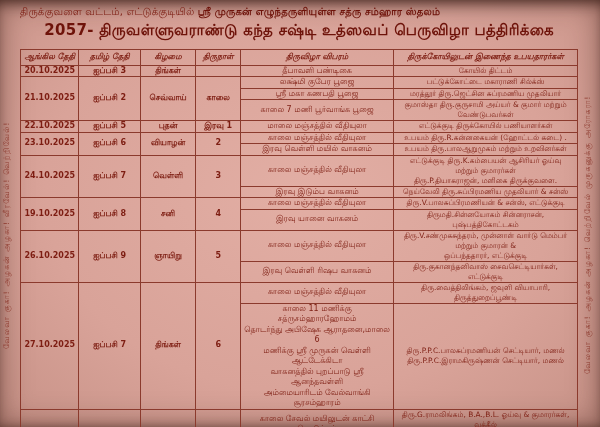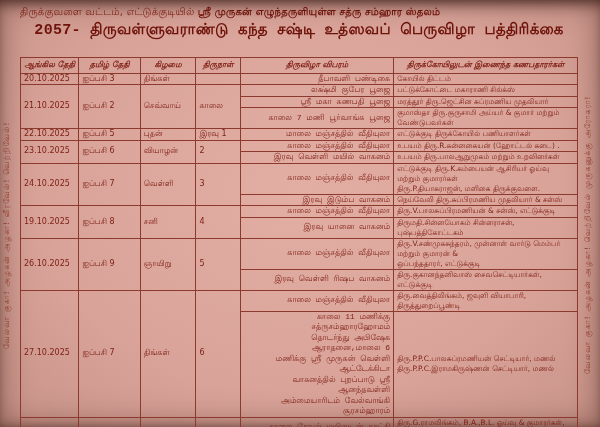--- a/index.html
+++ b/index.html
@@ -11,29 +11,29 @@
   .sheet{
     position:relative;width:600px;height:427px;box-sizing:border-box;
     background:radial-gradient(ellipse at 50% 45%, #e2aea4 0%, #d9a399 60%, #c79287 100%);
     box-shadow:inset 0 0 30px rgba(70,35,28,.5), inset 0 10px 14px -8px rgba(40,18,12,.85), inset 0 -6px 10px -6px rgba(40,18,12,.5);
     color:#7d1d12;
   }
   .content{position:absolute;left:20px;right:22px;top:6px;}
   .hdr1{font-size:10px;text-align:left;letter-spacing:.2px;}
   .hdr1 b{font-weight:bold;color:#6e130a;}
   .hdr2{font-size:10.5px;text-align:center;margin-top:1px;}
-  .title{font-size:15px;font-weight:bold;text-align:center;color:#6e130a;margin:2px 0 17px;letter-spacing:.3px;font-family:Liberation Mono, monospace;}
+  .title{font-size:15px;font-weight:bold;text-align:center;color:#6e130a;margin:2px 0 8px;letter-spacing:.3px;}
   table{border-collapse:collapse;width:100%;table-layout:fixed;}
   col.c1{width:10.5%}col.c2{width:11%}col.c3{width:10%}col.c4{width:8%}col.c5{width:27.5%}col.c6{width:33%}
   th,td{border:1px solid #8b3a2d;padding:0 3px;vertical-align:middle;
         font-size:8px;line-height:10.5px;color:#7d1d12;overflow:hidden;}
   th{font-weight:bold;font-size:8px;padding:2px 1px;font-style:italic;}
-  td.cc{font-weight:normal;}
-  td.ev{text-align:right;font-family:Liberation Mono, monospace;}
-  td.dn{text-align:left;font-size:7.4px;line-height:10px;}
+  td.cc{text-align:center;font-weight:bold;}
+  td.ev{text-align:center;}
+  td.dn{text-align:center;font-size:7.4px;line-height:10px;}
   .vmargin{
     position:absolute;top:70px;height:330px;width:14px;
     writing-mode:vertical-rl;transform:rotate(180deg);
     font-size:7.5px;letter-spacing:1.2px;color:#83281c;
     text-align:center;white-space:nowrap;opacity:.85;
   }
   .vleft{left:2px;}
   .vright{right:3px;}
 </style>
 </head>
@@ -60,21 +60,21 @@
           <col class="c5">
           <col class="c6">
       </colgroup>
       <thead>
         <tr>
           <th>ஆங்கில தேதி</th>
           <th>தமிழ் தேதி</th>
           <th>கிழமை</th>
           <th>திருநாள்</th>
           <th>திருவிழா விபரம்</th>
-          <th>திருக்கோயிலுடன் இணைந்த கணபதாரர்கள்</th>
+          <th>திருக்கோயிலுடன் இணைந்த உபயதாரர்கள்</th>
         </tr>
       </thead>
       <tbody>
           <tr>
             <td rowspan="1" class="cc">20.10.2025</td>
             <td rowspan="1" class="cc">ஐப்பசி 3</td>
             <td rowspan="1" class="cc">திங்கள்</td>
             <td rowspan="1" class="cc"></td>
             <td class="ev">தீபாவளி பண்டிகை</td>
             <td class="dn">கோயில் திட்டம்</td>

